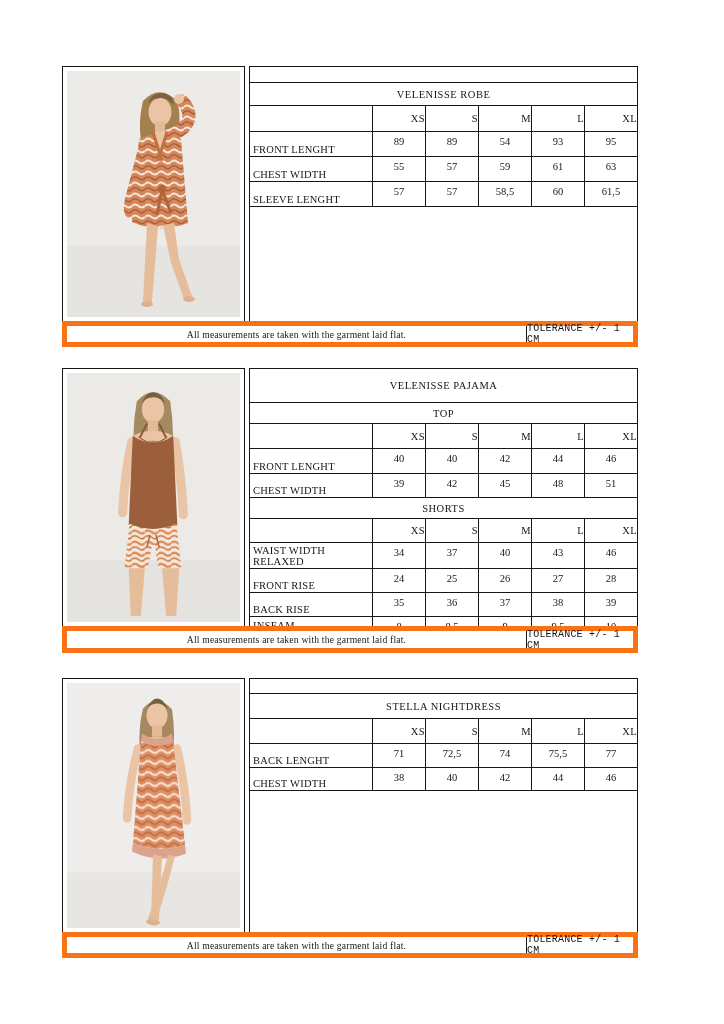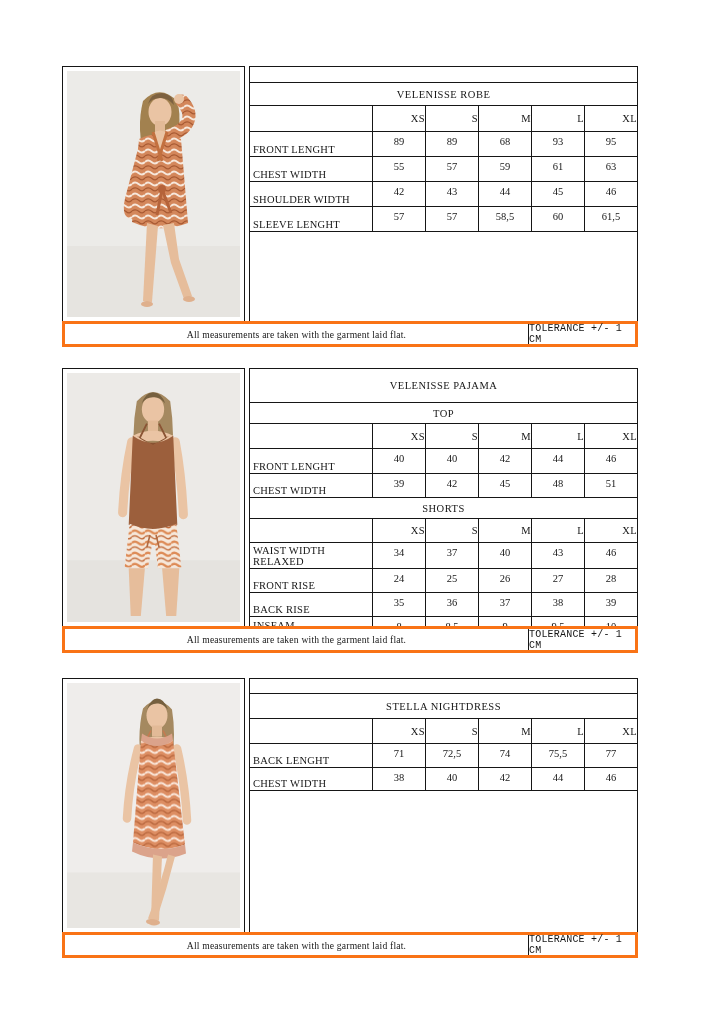--- a/index.html
+++ b/index.html
@@ -41,21 +41,21 @@
     text-align:center; vertical-align:top; padding-top:4px; font-size:10.5px;
   }
   td.lbl-cell {
     text-align:left !important; vertical-align:bottom !important;
     padding:0 0 1px 3px !important; font-size:9.8px; letter-spacing:.25px;
   }
 
   
   .footer-bar {
     position:absolute; left:0; width:576px; display:flex;
-    border:3px solid #f97316; background:#ffffff;
+    border:5px solid #f97316; background:#ffffff;
   }
   .footer-note {
     flex:1; display:flex; align-items:center; justify-content:center;
     font-size:9.6px; letter-spacing:.2px;
   }
   .footer-tol {
     width:107px; border-left:1px solid #161616;
     display:flex; align-items:center; justify-content:center;
     font-size:10px; letter-spacing:.2px;font-family:Liberation Mono, monospace;
   }
@@ -119,39 +119,31 @@
           <td>XS</td>
           <td>S</td>
           <td>M</td>
           <td>L</td>
           <td>XL</td>
         </tr>
         <tr class="r-data" style="height:25px">
           <td class="lbl-cell">FRONT LENGHT</td>
           <td>89</td>
           <td>89</td>
-          <td>68</td>
+          <td>54</td>
           <td>93</td>
           <td>95</td>
         </tr>
         <tr class="r-data" style="height:25px">
           <td class="lbl-cell">CHEST WIDTH</td>
           <td>55</td>
           <td>57</td>
           <td>59</td>
           <td>61</td>
           <td>63</td>
-        </tr>
-        <tr class="r-data" style="height:25px">
-          <td class="lbl-cell">SHOULDER WIDTH</td>
-          <td>42</td>
-          <td>43</td>
-          <td>44</td>
-          <td>45</td>
-          <td>46</td>
         </tr>
         <tr class="r-data" style="height:25px">
           <td class="lbl-cell">SLEEVE LENGHT</td>
           <td>57</td>
           <td>57</td>
           <td>58,5</td>
           <td>60</td>
           <td>61,5</td>
         </tr>
         <tr>

